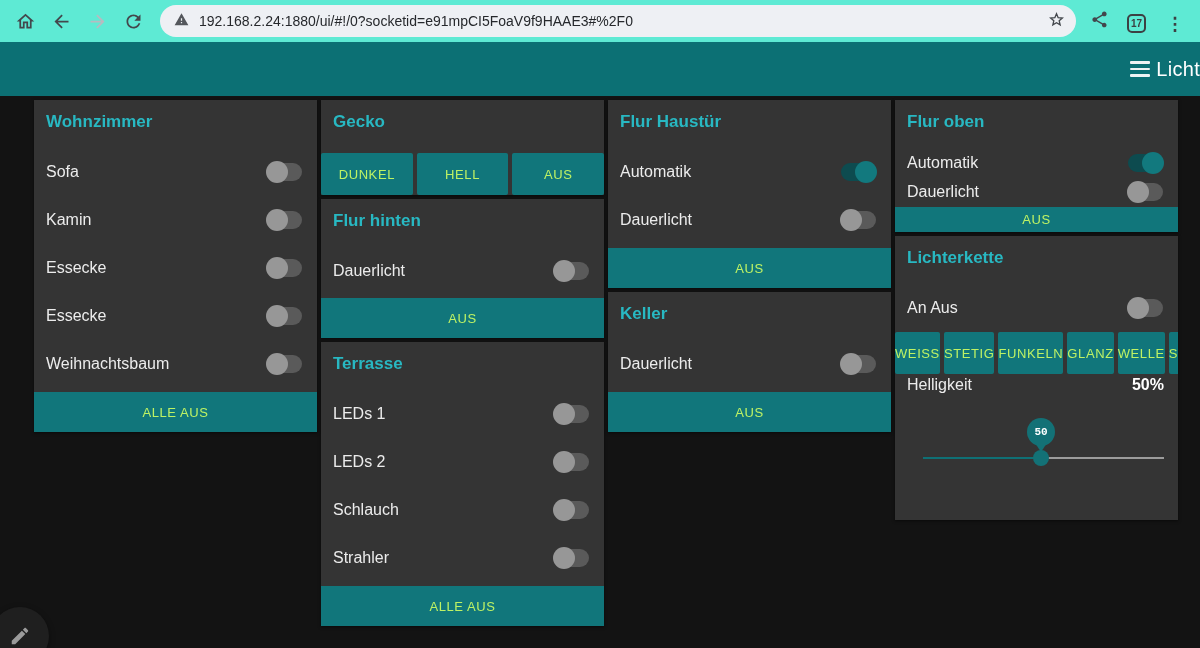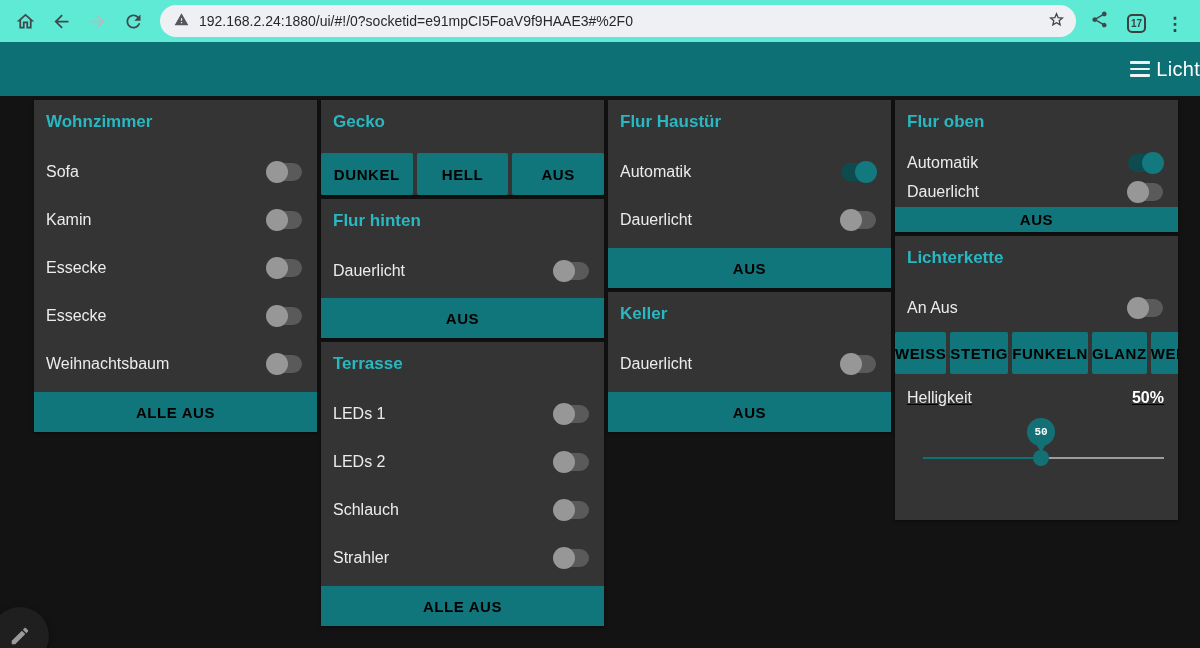--- a/index.html
+++ b/index.html
@@ -46,32 +46,32 @@
   
   .switch { position:relative; width:37px; height:24px; cursor:pointer; flex:0 0 auto; }
   .switch::before { content:""; position:absolute; left:1px; right:1px; top:3px; bottom:3px;
                     border-radius:10px; background:#5a5a5a; }
   .switch .knob { position:absolute; left:0; top:1px; width:22px; height:22px;
                   border-radius:50%; background:#979797; }
   .switch.on::before { background:#0d4b4f; }
   .switch.on .knob { left:auto; right:0; background:#12797e; }
 
   
-  .btn { background:#11767b; color:#000000; font-weight:700; font-size:15px; letter-spacing:.6px;
+  .btn { background:#11767b; color:#bef264; font-weight:400; font-size:13px; letter-spacing:.6px;
          display:flex; align-items:center; justify-content:center; cursor:pointer;
          text-transform:uppercase; }
   .btn-full { height:40px; margin-top:auto; border-radius:0; }
   .btn-row { display:flex; gap:4px; margin-top:auto; }
   .btn-row .btn { flex:1; height:42px; border-radius:2px; }
   .btn-grid { display:flex; flex-direction:row; gap:4px; }
   .btn-grid .btn-row { margin-top:0; }
 
   
-  .value-row { height:44px; display:flex; align-items:center; justify-content:space-between;
-               padding:0 14px 0 12px; margin-top:2px;text-decoration:underline; }
+  .value-row { height:44px; display:flex; align-items:flex-start; justify-content:space-between;
+               padding:0 14px 0 12px; margin-top:2px; }
   .value-row .lbl { color:#ececec; font-size:16px; }
   .value-row .val { color:#fff; font-size:16px; font-weight:700; }
   .slider { position:relative; height:52px; margin:0 14px 4px 28px;font-family:Liberation Mono, monospace; }
   .slider .track { position:absolute; left:0; right:0; top:37px; height:2px; background:#9c9c9c; }
   .slider .fill  { position:absolute; left:0; width:49%; top:37px; height:2px; background:#0f7control; background:#0f7075; }
   .slider .thumb { position:absolute; left:49%; top:30px; width:16px; height:16px; margin-left:-8px;
                    border-radius:50%; background:#137176; cursor:pointer; }
   .slider .bubble { position:absolute; left:49%; top:-2px; width:28px; height:28px; margin-left:-14px;
                     border-radius:50%; background:#137176; display:flex; align-items:center;
                     justify-content:center; color:#fff; font-size:11px; font-weight:700; }

